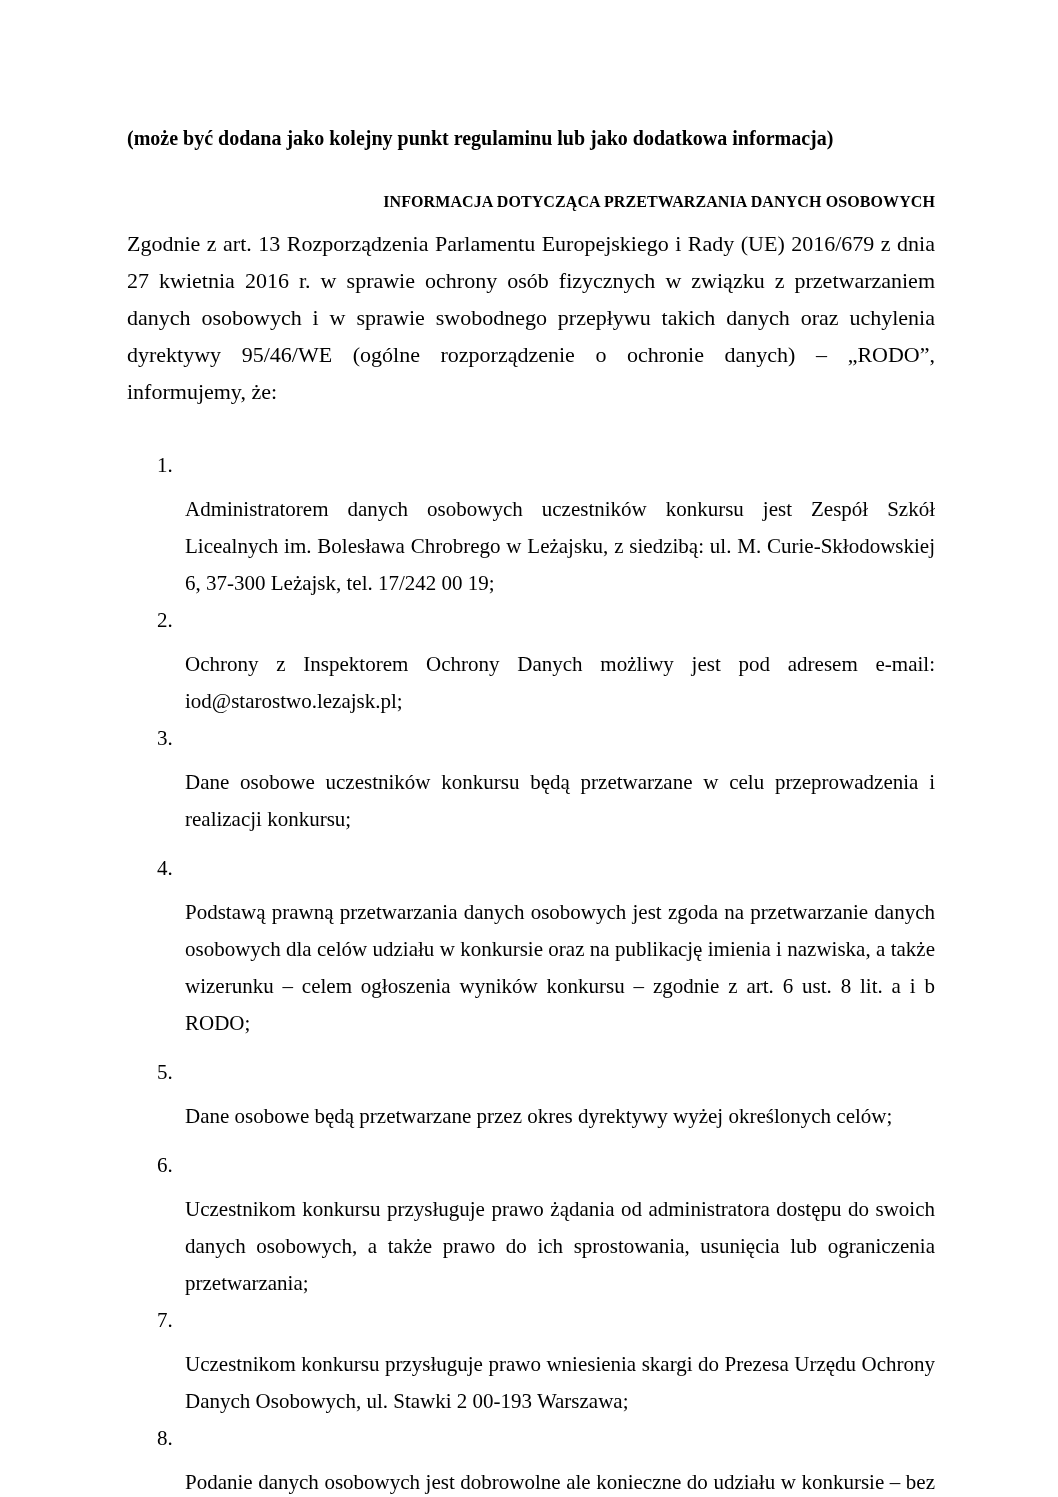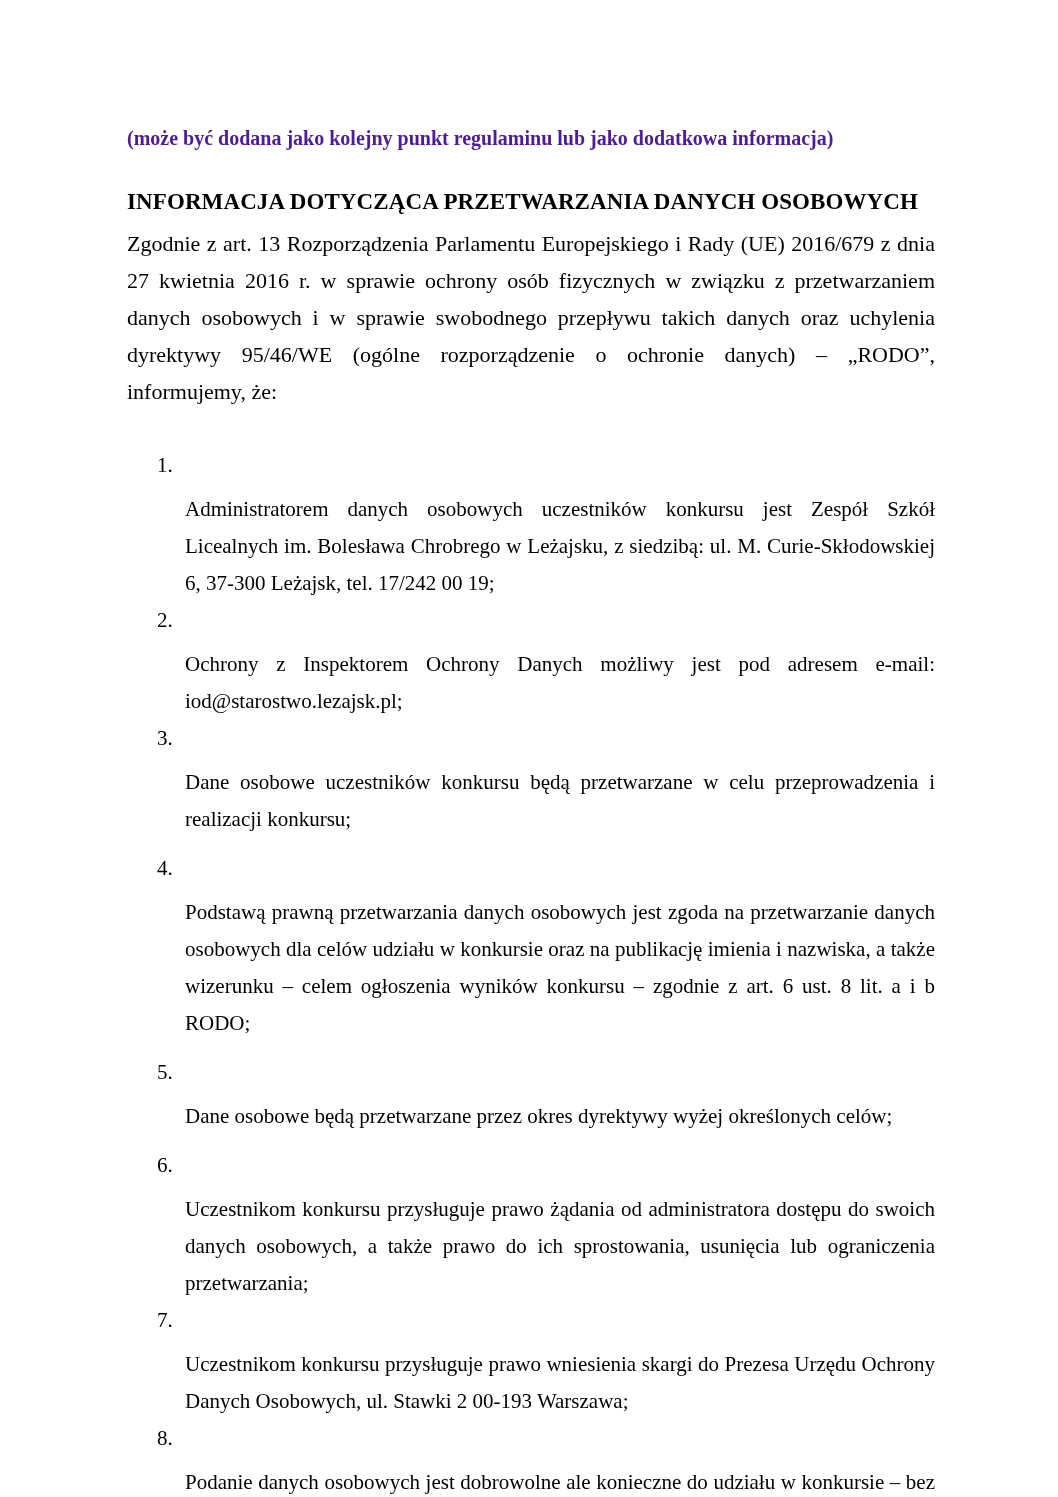--- a/index.html
+++ b/index.html
@@ -17,28 +17,29 @@
     padding: 125px 123px 0 127px;
     font-family: "Liberation Serif", "DejaVu Serif", serif;
     color: #000000;
     overflow: hidden;
   }
   .note {
     margin: 0;
     font-size: 20px;
     line-height: 26px;
     font-weight: bold;
-    color: #4c1d95;
+    color: #000000;
   }
   .doc-title {
     margin: 37px 0 0 0;
-    font-size: 23px;
+    font-size: 16px;
     line-height: 28px;
     font-weight: bold;
     letter-spacing: 0.1px;
+    text-align: right;
   }
   .intro {
     margin: 9px 0 18px 0;
     font-size: 22px;
     line-height: 37px;
     text-align: justify;
   }
   .numbered-list {
     list-style: none;
     margin: 37px 0 0 0;

